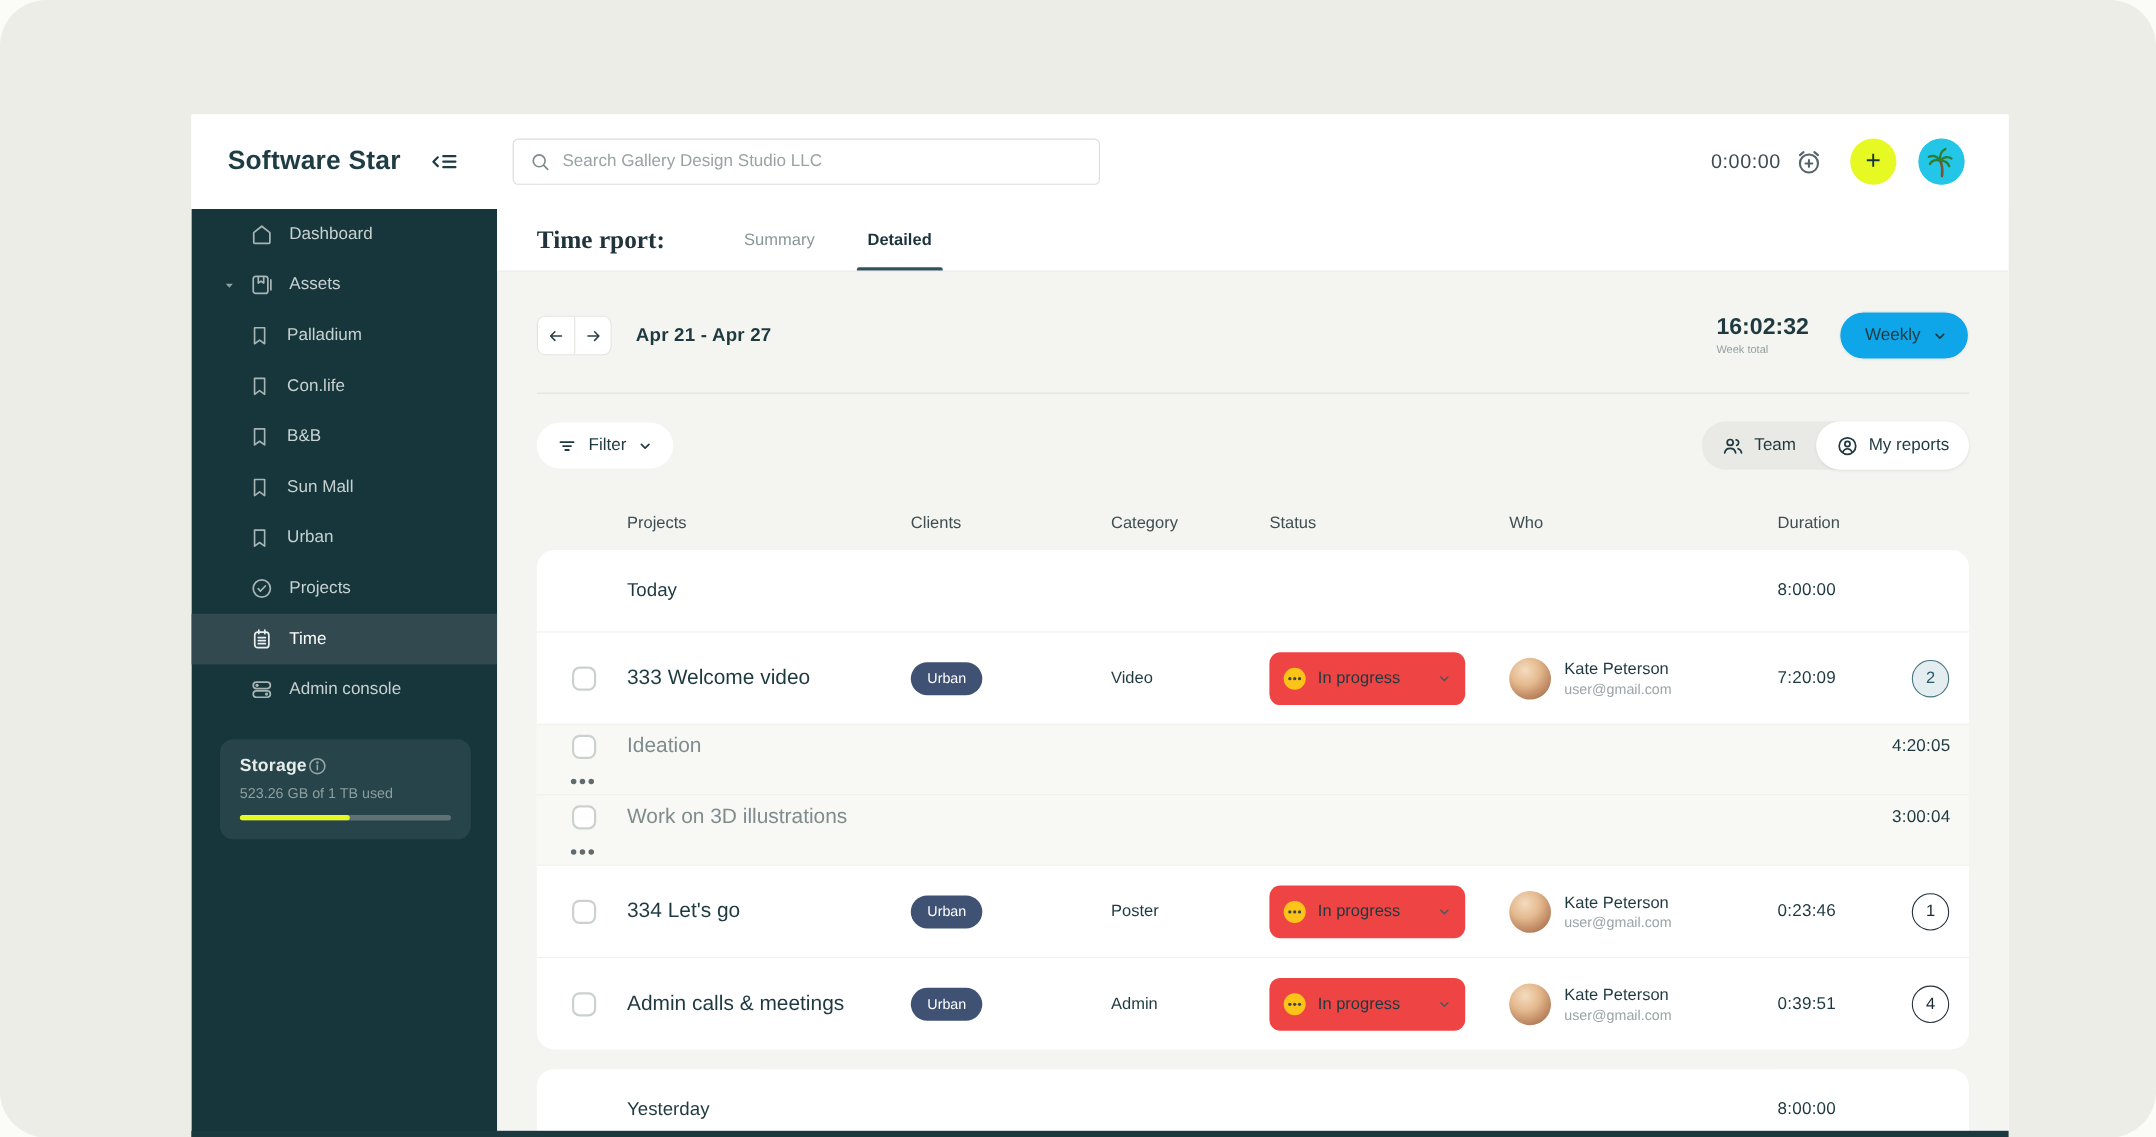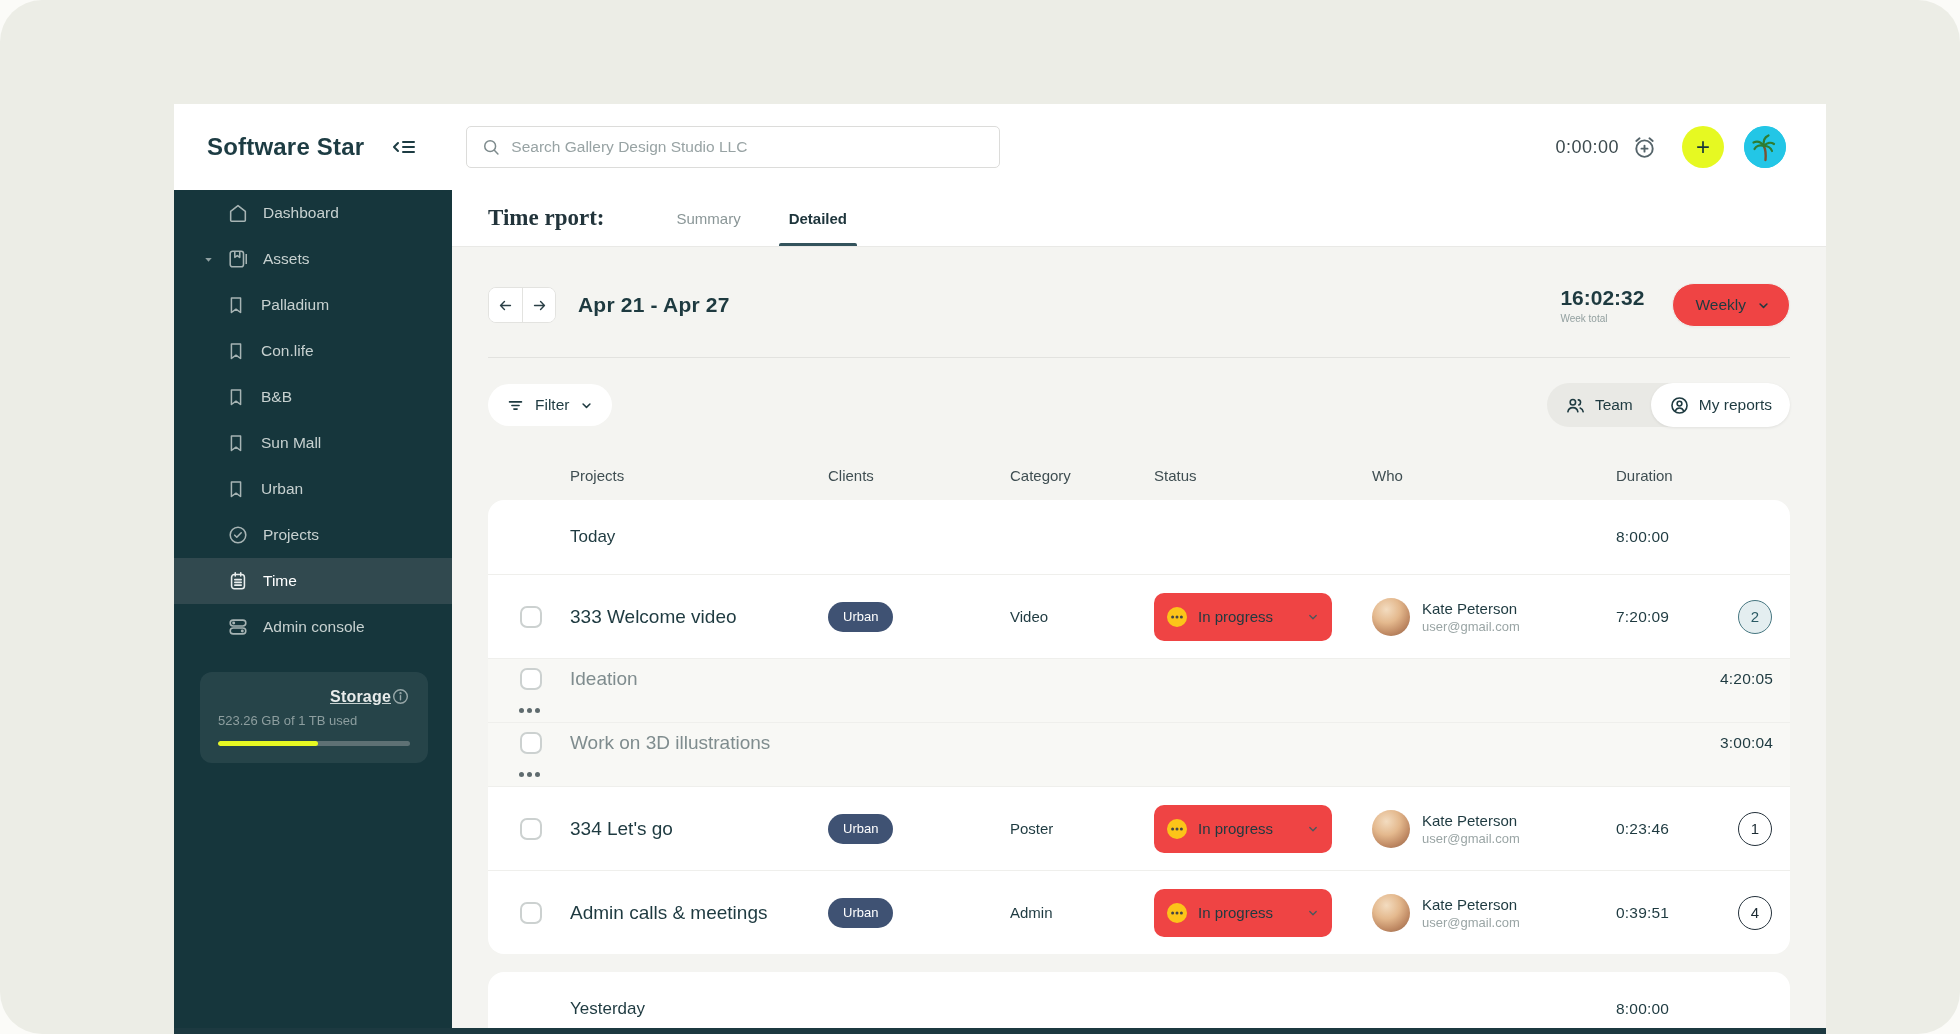--- a/index.html
+++ b/index.html
@@ -57,21 +57,21 @@
   .nav-item .caret { width:24px; display:flex; align-items:center; color:#8fa0a1; }
   .nav-item .nicon { width:24px; display:flex; align-items:center; justify-content:center; color:#a7b4b4; }
   .nav-item .nlabel { margin-left:13px; }
   .nav-item.child { padding-left:50px; }
   .nav-item.active { background:#31494f; color:#ffffff; }
   .nav-item.active .nicon { color:#e9eeee; }
   .storage-card {
     margin:22px 24px 0 26px; background:rgba(255,255,255,.07); border-radius:12px;
     padding:15px 18px 17px;
   }
-  .storage-head { display:flex; align-items:center; justify-content:flex-end;text-decoration:underline; }
+  .storage-head { display:flex; align-items:center; justify-content:flex-start; }
   .storage-title { color:#e8eceb; font-size:16px; font-weight:bold; letter-spacing:.2px; }
   .storage-info { color:#97a7a8; display:flex; cursor:pointer; background:none; border:none; }
   .storage-usage { color:#8d9e9f; font-size:13px; margin-top:7px; }
   .storage-bar { margin-top:13px; height:5px; border-radius:3px; background:#5e7174; overflow:hidden; }
   .storage-fill { height:100%; border-radius:3px; background:#e6f922; }
   
   .main { flex:1; display:flex; flex-direction:column; min-width:0; background:#f4f4f1; }
   .titlebar {
     flex:0 0 57px; background:#fff; border-bottom:1px solid #e9e9e6;
     display:flex; align-items:center; padding:0 36px; position:relative;
@@ -91,26 +91,26 @@
   
   .date-row { margin-top:36px; display:flex; align-items:center; }
   .arrow-group {
     display:flex; background:#fff; border:1px solid #e3e3e0; border-radius:8px; overflow:hidden;
   }
   .arrow-btn {
     width:33px; height:34px; background:#fff; border:none; cursor:pointer; color:#2a3f46;
     display:flex; align-items:center; justify-content:center;
   }
   .arrow-btn + .arrow-btn { border-left:1px solid #e3e3e0; }
-  .date-range { margin-left:22px; font-size:21px; font-weight:bold; color:#1e3a40; letter-spacing:.2px; }
+  .date-range { margin-left:22px; font-size:17px; font-weight:bold; color:#1e3a40; letter-spacing:.2px; }
   .week-total { margin-left:auto; text-align:left; }
   .week-total-time { font-size:21px; font-weight:bold; color:#1e3a40; }
   .week-total-label { font-size:10px; color:#93a0a0; margin-top:3px; }
   .period-pill {
-    margin-left:28px; height:44px; padding:0 18px 0 22px; background:#ef4444; border:1px solid #f0f0ed;
+    margin-left:28px; height:44px; padding:0 18px 0 22px; background:#0ea5e9; border:1px solid #f0f0ed;
     border-radius:999px; display:flex; align-items:center; gap:10px; cursor:pointer;
     font-size:15.5px; color:#1e3a40; box-shadow:0 1px 2px rgba(0,0,0,.03);
   }
   .divider { margin-top:30px; border:none; border-top:1px solid #e2e2df; }
   
   .filter-row { margin-top:25px; display:flex; align-items:center; }
   .filter-pill {
     height:42px; padding:0 18px 0 18px; background:#fff; border:none; border-radius:999px;
     display:flex; align-items:center; gap:10px; cursor:pointer; font-size:15.5px; color:#1e3a40;
   }

